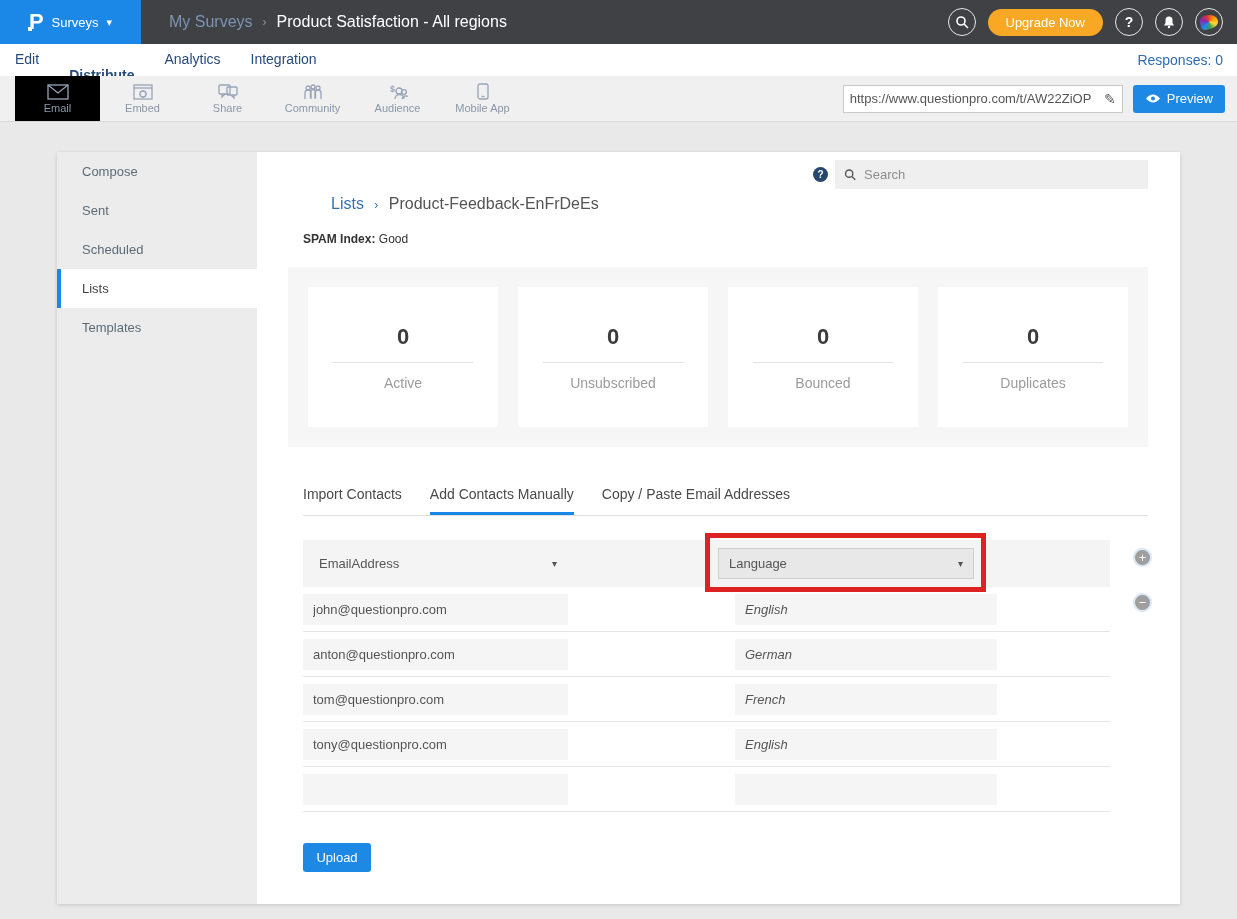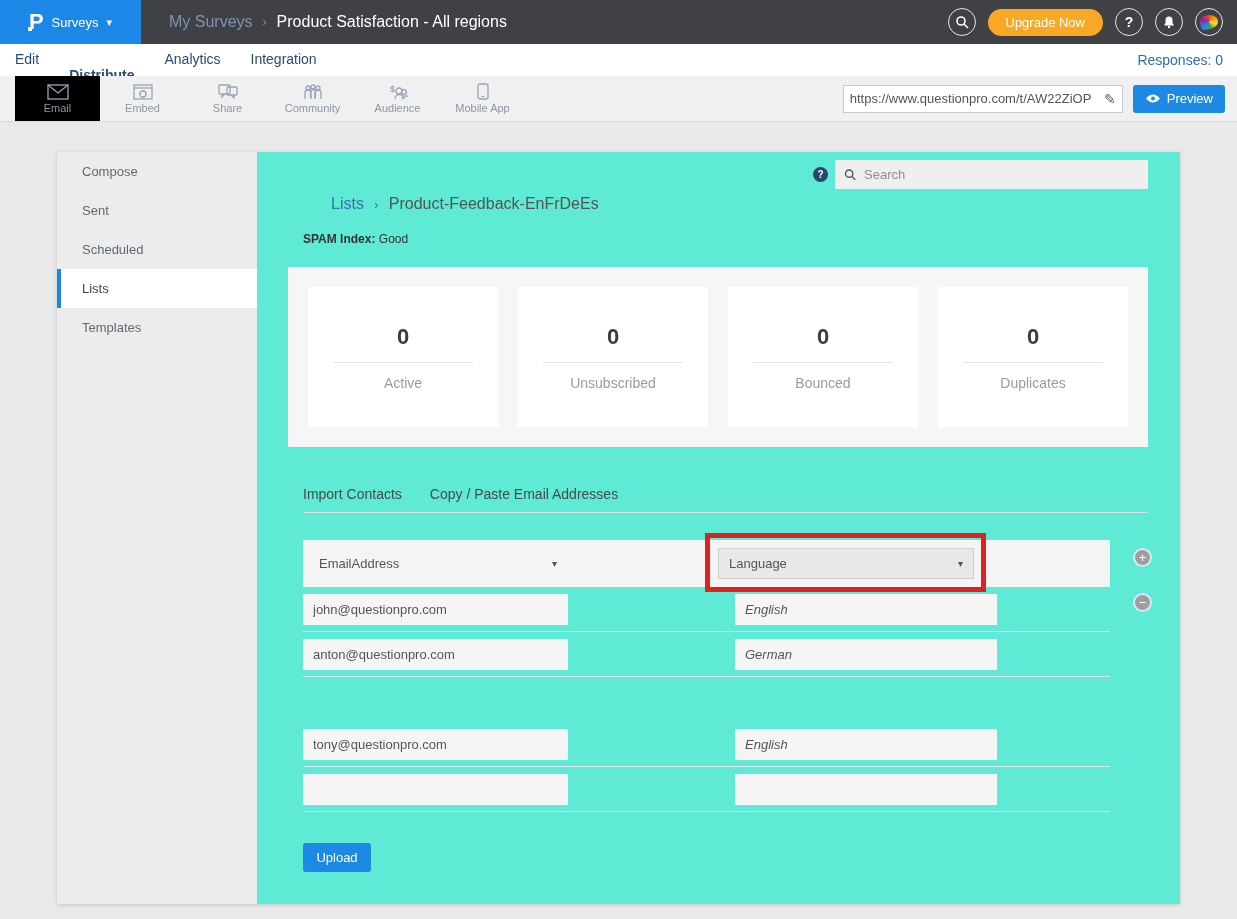--- a/index.html
+++ b/index.html
@@ -36,21 +36,21 @@
   .tool-item.active { background:#000000; }
   .tool-label { font-size:11px; color:#8a97a8; }
   .tool-icon svg { display:block; }
   .url-wrap { margin-left:auto; display:flex; align-items:center; gap:10px; padding-right:12px; }
   .url-box { width:280px; height:28px; background:#fff; border:1px solid #c9c9c9; display:flex; align-items:center; padding:0 6px; }
   .url-text { font-size:13px; color:#555; white-space:nowrap; overflow:hidden; flex:1; }
   .pencil { color:#555; font-size:14px; cursor:pointer; }
   .preview-btn { height:28px; background:#1e88e5; color:#fff; border:none; border-radius:3px; font-size:13px; padding:0 12px; display:flex; align-items:center; gap:6px; cursor:pointer; }
 
   
-  .card { position:absolute; left:57px; top:152px; width:1123px; height:752px; background:#5eead4; box-shadow:0 1px 4px rgba(0,0,0,0.15); }
+  .card { position:absolute; left:57px; top:152px; width:1123px; height:752px; background:#ffffff; box-shadow:0 1px 4px rgba(0,0,0,0.15); }
   .sidebar { position:absolute; left:0; top:0; width:200px; height:752px; background:#ececec; }
   .side-item { height:39px; display:flex; align-items:center; padding-left:25px; font-size:13px; color:#5c6b77; cursor:pointer; }
   .side-item.active { background:#fff; border-left:4px solid #1b87e6; padding-left:21px; color:#444; }
 
   .content { position:absolute; left:200px; top:0; width:923px; height:752px; }
 
   .help-circle { position:absolute; left:556px; top:15px; width:15px; height:15px; border-radius:50%; background:#27476e; color:#fff; font-size:10px; font-weight:bold; display:flex; align-items:center; justify-content:center; cursor:pointer; }
   .search-box { position:absolute; left:578px; top:8px; width:313px; height:29px; background:#efefef; display:flex; align-items:center; padding:0 9px; gap:8px; }
   .search-box input { border:none; background:transparent; outline:none; font-size:13px; color:#555; width:100%; font-family:"Liberation Sans", sans-serif; }
   .search-box input::placeholder { color:#8e8e8e; }
@@ -283,20 +283,21 @@
       </div>
       <div class="stat-card">
         <span class="stat-value">0</span>
         <span class="stat-divider"></span>
         <span class="stat-label">Duplicates</span>
       </div>
     </div>
 
     <div class="tabs">
       <span class="tab">Import Contacts</span>
+      <span class="tab active">Add Contacts Manually</span>
       <span class="tab">Copy / Paste Email Addresses</span>
     </div>
 
     <div class="grid-header">
       <div class="hdr-dd dd-email">
         <span>EmailAddress</span>
         <span class="caret">▾</span>
       </div>
       <div class="hdr-dd dd-lang">
         <span>Language</span>
@@ -306,20 +307,24 @@
     </div>
 
     <div class="grid-row" style="top:435px">
       <input class="cell-input ci-email" value="john@questionpro.com" style="">
       <input class="cell-input ci-lang" value="English" style="">
     </div>
     <div class="grid-row" style="top:480px">
       <input class="cell-input ci-email" value="anton@questionpro.com" style="">
       <input class="cell-input ci-lang" value="German" style="">
     </div>
+    <div class="grid-row" style="top:525px">
+      <input class="cell-input ci-email" value="tom@questionpro.com" style="">
+      <input class="cell-input ci-lang" value="French" style="">
+    </div>
     <div class="grid-row" style="top:570px">
       <input class="cell-input ci-email" value="tony@questionpro.com" style="">
       <input class="cell-input ci-lang" value="English" style="">
     </div>
     <div class="grid-row" style="top:615px">
       <input class="cell-input ci-email" value="" style="">
       <input class="cell-input ci-lang" value="" style="">
     </div>
 
     <div class="round-mini add-row">+</div>

